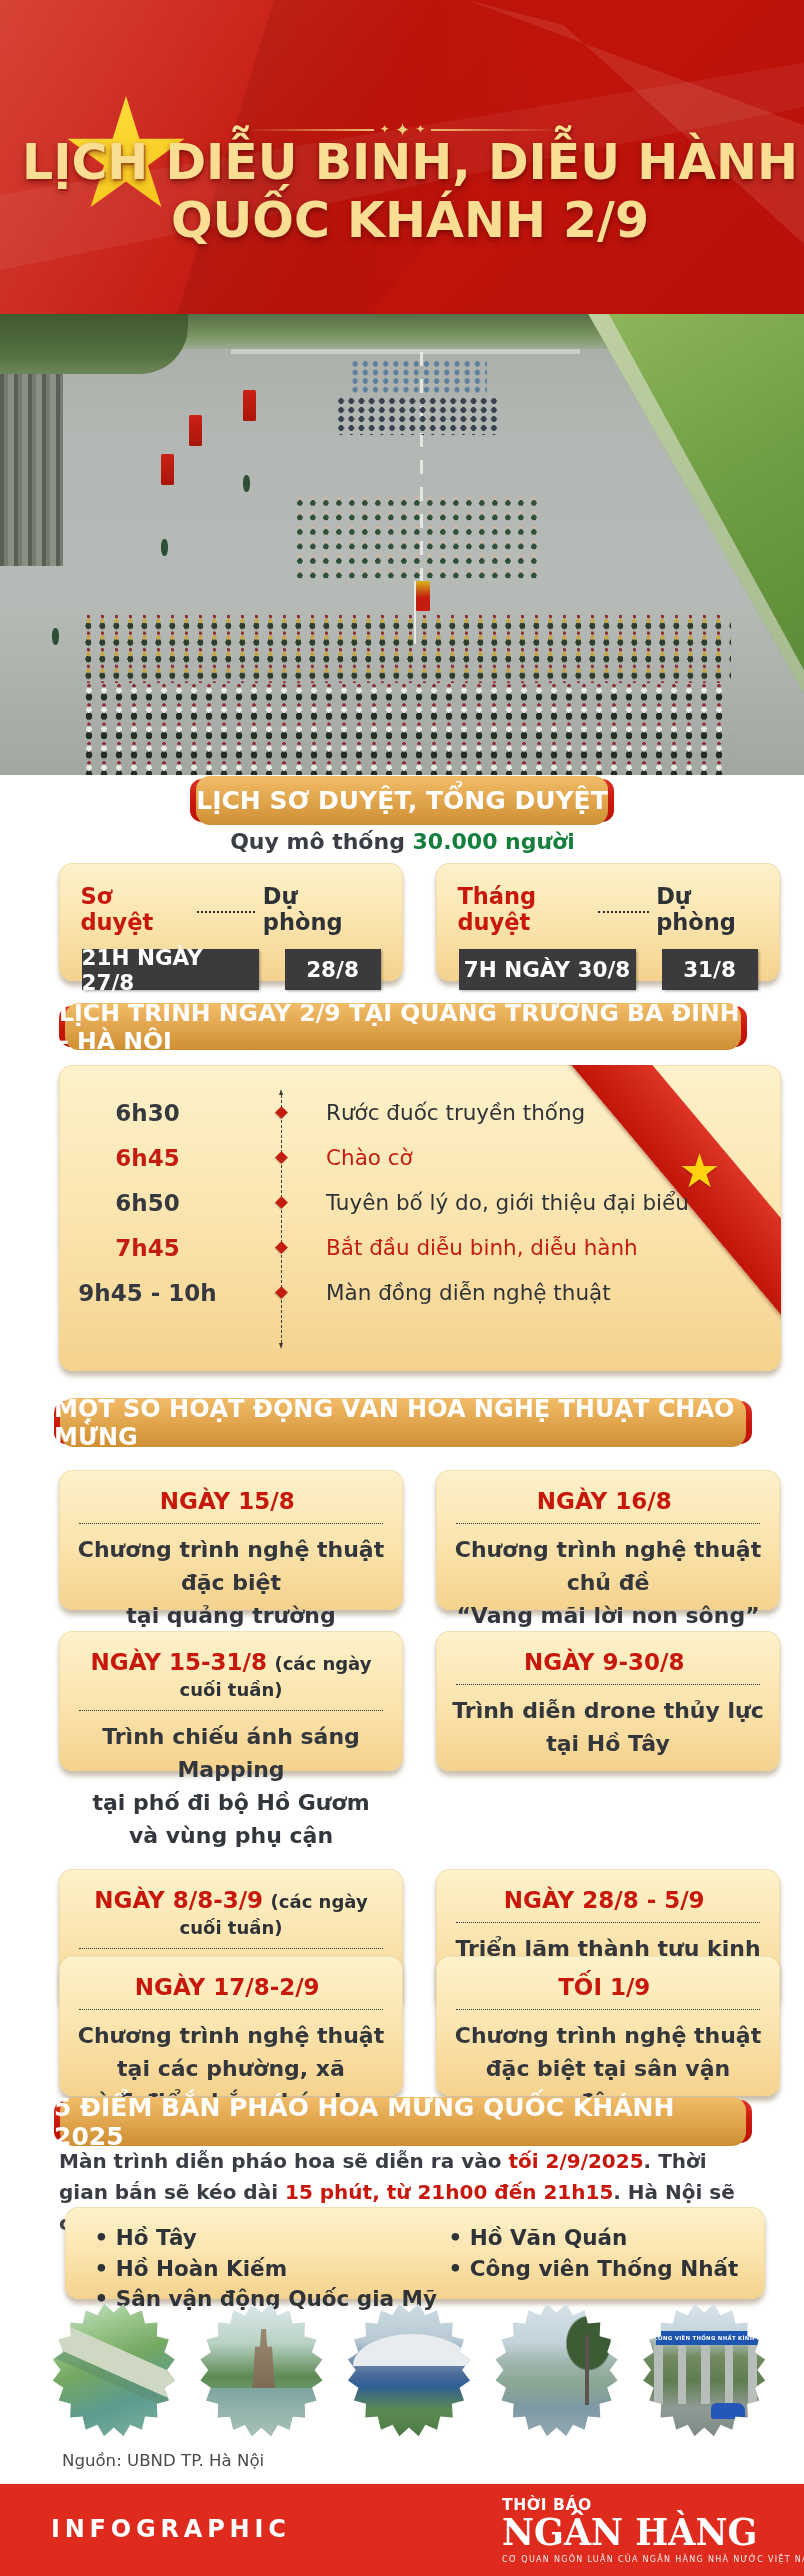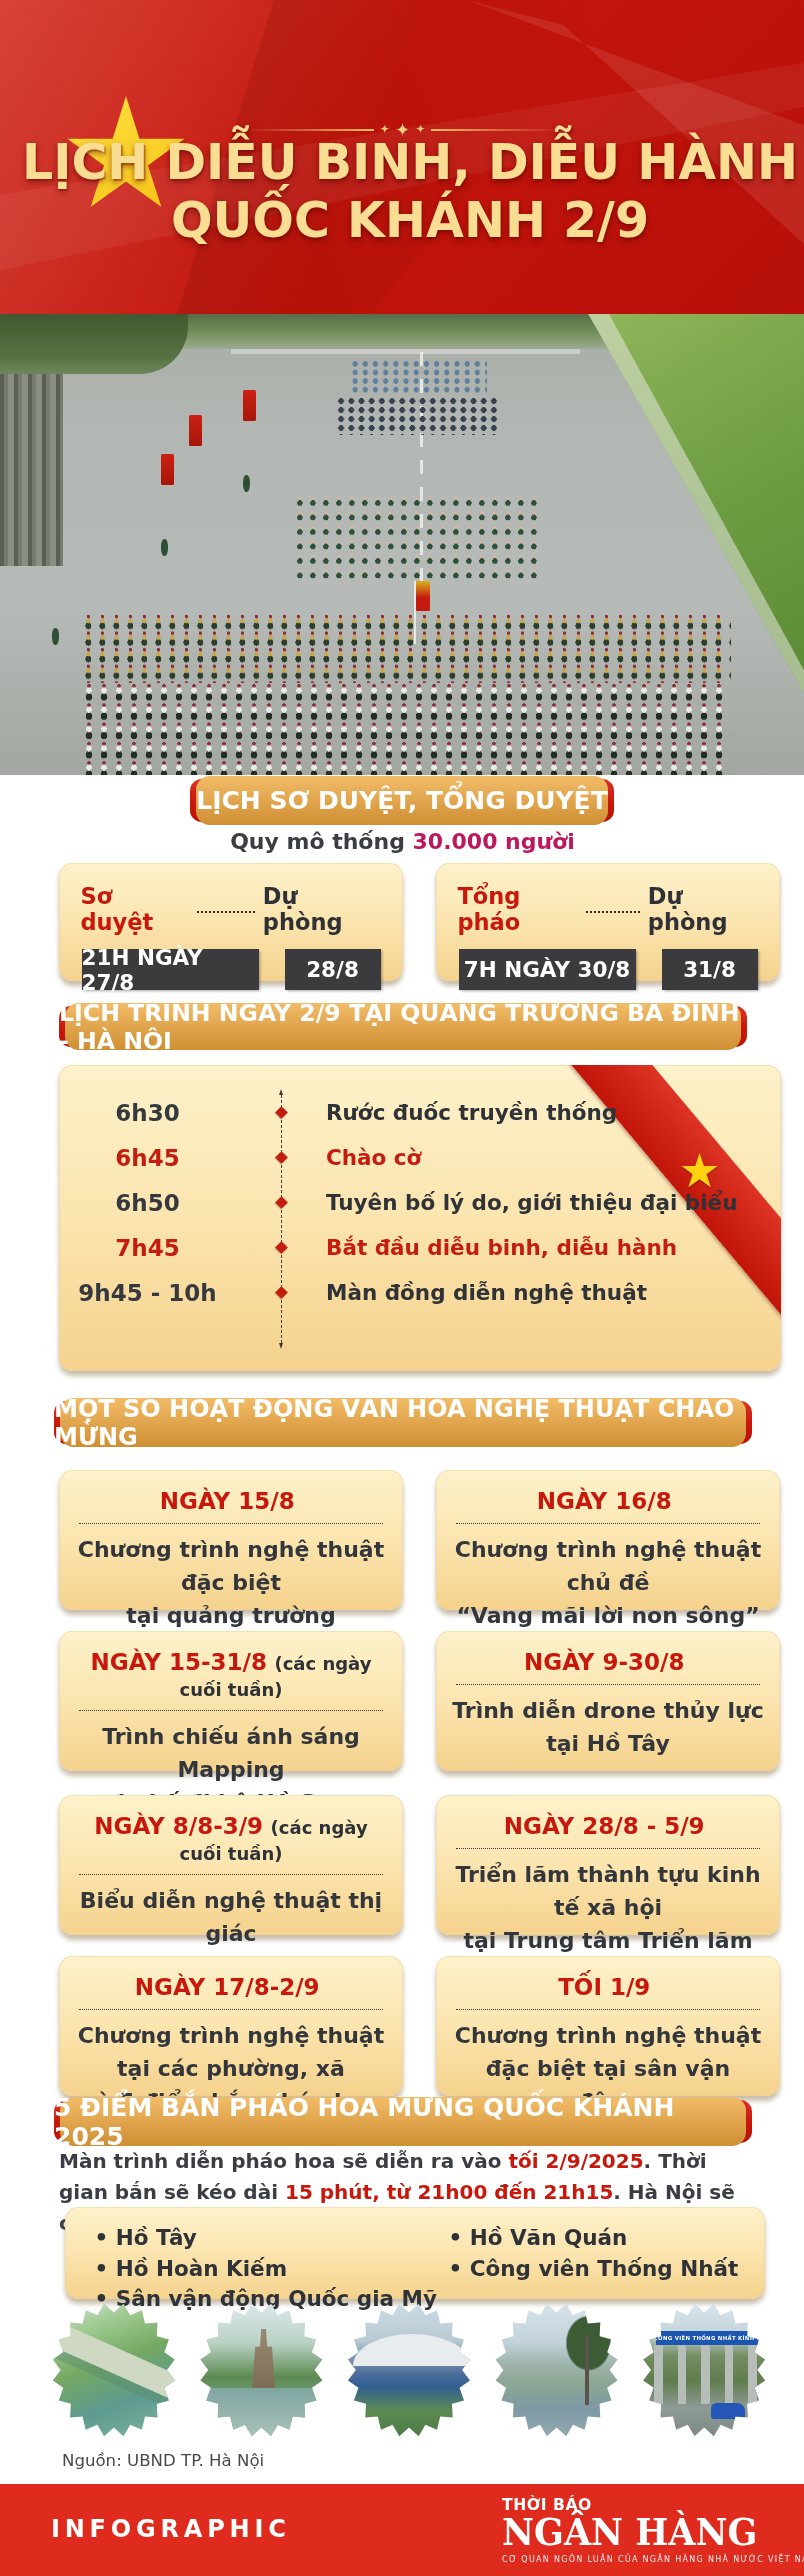--- a/index.html
+++ b/index.html
@@ -86,21 +86,21 @@
     border-radius:11.8px; color:#ffffff; font-weight:bold; z-index:2; }
   .pill::before { content:""; position:absolute; left:6.4px; right:6.4px; top:-3.2px; bottom:-3.2px;
     background:linear-gradient(180deg,#f2bc68,#cf8f33); border-radius:14px; z-index:-1; }
   .pill-1 { left:190px; top:779px; width:424px; height:43px; font-size:25px; }
   .pill-2 { left:59px; top:1006px; width:688px; height:41px; font-size:23.6px; }
   .pill-3 { left:54px; top:1401px; width:698px; height:43px; font-size:24px; }
   .pill-4 { left:54px; top:2100px; width:698px; height:43px; font-size:25px; }
 
   .subtitle { position:absolute; left:0; top:829px; width:805px; text-align:center;
     font-size:22px; font-weight:bold; color:#3a3e44; }
-  .subtitle .red { color:#be185d; }
+  .subtitle .red { color:#15803d; }
 
   
   .cream { background:linear-gradient(180deg,#fdf2cb 0%,#fbe5b0 48%,#f5d28d 100%);
     border-radius:14px; box-shadow:0 4.3px 5.4px rgba(110,85,40,.38), inset 0 0 0 0.5px #ecd099; }
 
   
   .reh-card { position:absolute; top:863px; width:344px; height:118px; padding:20.4px 21.5px 0 21.5px; }
   .reh-c1 { left:59px; } .reh-c2 { left:436px; }
   .reh-labels { display:flex; align-items:center; justify-content:center; gap:7.5px; }
   .reh-main { color:#c8170b; font-weight:bold; font-size:22.5px; }
@@ -124,27 +124,27 @@
   .tl-axis { position:absolute; left:222px; top:30px; bottom:28px; width:0; border-left:1.6px dashed #3c3c3c; }
   .tl-axis::before, .tl-axis::after { content:""; position:absolute; left:-3.2px; width:0; height:0;
     border-left:2.7px solid transparent; border-right:2.7px solid transparent; }
   .tl-axis::before { top:-6.4px; border-bottom:6.4px solid #3c3c3c; }
   .tl-axis::after { bottom:-6.4px; border-top:6.4px solid #3c3c3c; }
   .tl-row { position:relative; display:flex; align-items:center; height:45px; z-index:1; }
   .tl-time { width:177px; text-align:center; font-weight:bold; font-size:23px; color:#35393f; }
   .tl-gap { width:90px; display:flex; align-items:center; justify-content:center; }
   .tl-diamond { width:9px; height:9px; background:#c41d10; transform:rotate(45deg);
     box-shadow:0 1.1px 1.1px rgba(0,0,0,.25); }
-  .tl-desc { font-size:21.5px; color:#2f3337; font-weight:bold; }
+  .tl-desc { font-size:21.5px; color:#2f3337; font-weight:normal; }
   .tl-row.hl .tl-time, .tl-row.hl .tl-desc { color:#c41d10; }
 
   
   .act-card { position:absolute; width:344px; height:140px; padding:18px 16px 0 16px; text-align:center; }
   .c1 { left:59px; } .c2 { left:436px; }
-  .r1 { top:1470px; } .r2 { top:1631px; } .r3 { top:1795px; } .r4 { top:1956px; }
+  .r1 { top:1470px; } .r2 { top:1631px; } .r3 { top:1869px; } .r4 { top:1956px; }
   .act-title { font-size:23px; }
   .act-date { color:#c8170b; font-weight:bold; }
   .act-note { color:#2e3236; font-weight:bold; font-size:18px; margin-left:7.5px; }
   .act-divider { border-top:1.6px dotted #3a3a3a; margin:8.6px 4.3px 9.7px 4.3px; }
   .act-desc { font-size:22px; font-weight:bold; color:#33373c; line-height:1.5; white-space:pre-line; }
 
   
   .fw-para { position:absolute; left:59px; top:2146px; width:698px; font-size:20px; font-weight:bold;
     color:#3a3e44; line-height:1.55; }
   .fw-para .red { color:#c8170b; }
@@ -251,21 +251,21 @@
       <span class="reh-leader"></span>
       <span class="reh-backup">Dự phòng</span>
     </div>
     <div class="reh-boxes">
       <div class="dark-box db-main">21H NGÀY 27/8</div>
       <div class="dark-box db-backup">28/8</div>
     </div>
   </div>
   <div class="cream reh-card reh-c2">
     <div class="reh-labels">
-      <span class="reh-main">Tổng pháo</span>
+      <span class="reh-main">Tháng duyệt</span>
       <span class="reh-leader"></span>
       <span class="reh-backup">Dự phòng</span>
     </div>
     <div class="reh-boxes">
       <div class="dark-box db-main">7H NGÀY 30/8</div>
       <div class="dark-box db-backup">31/8</div>
     </div>
   </div>
 
   <div class="pill pill-2">LỊCH TRÌNH NGÀY 2/9 TẠI QUẢNG TRƯỜNG BA ĐÌNH - HÀ NỘI</div>

